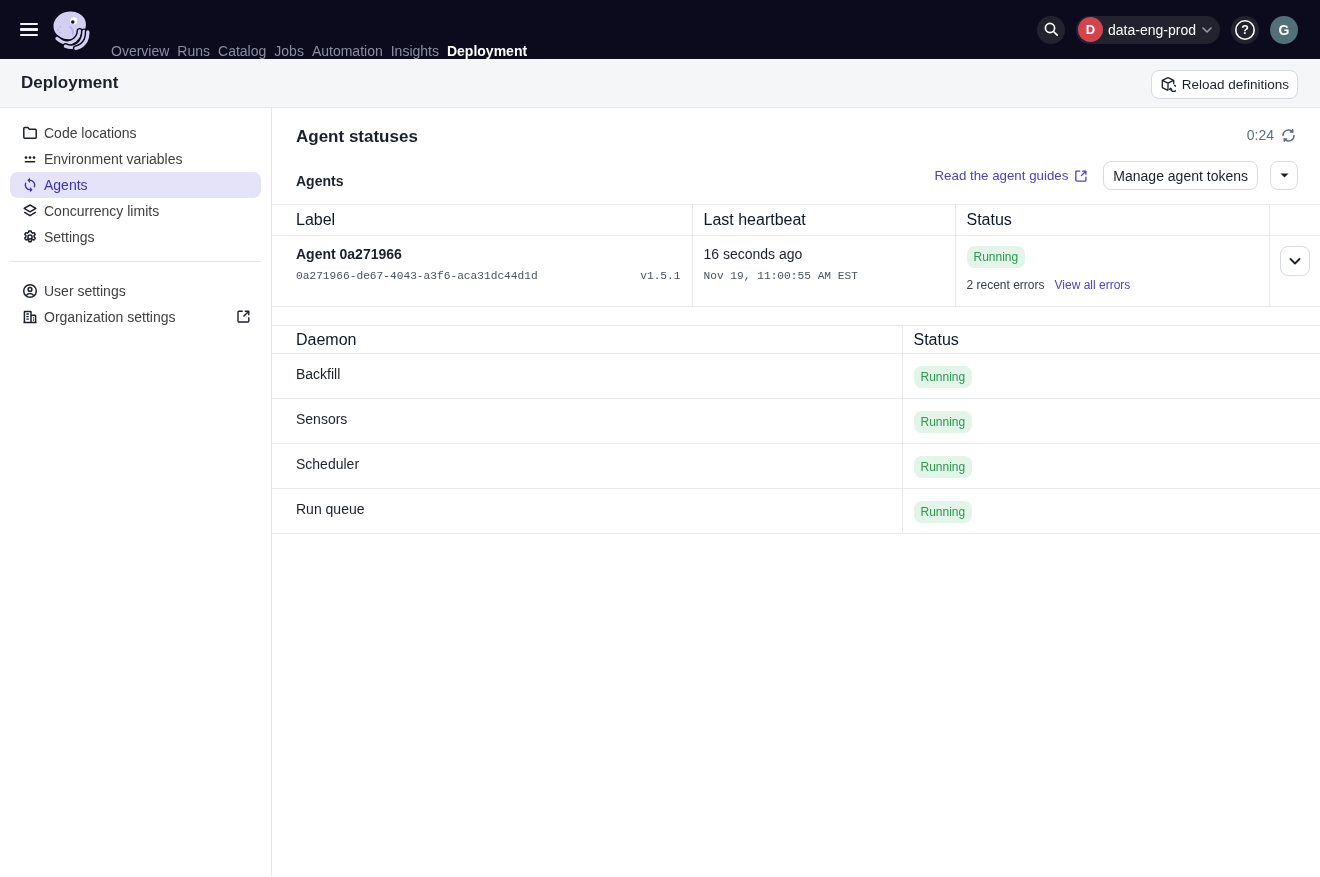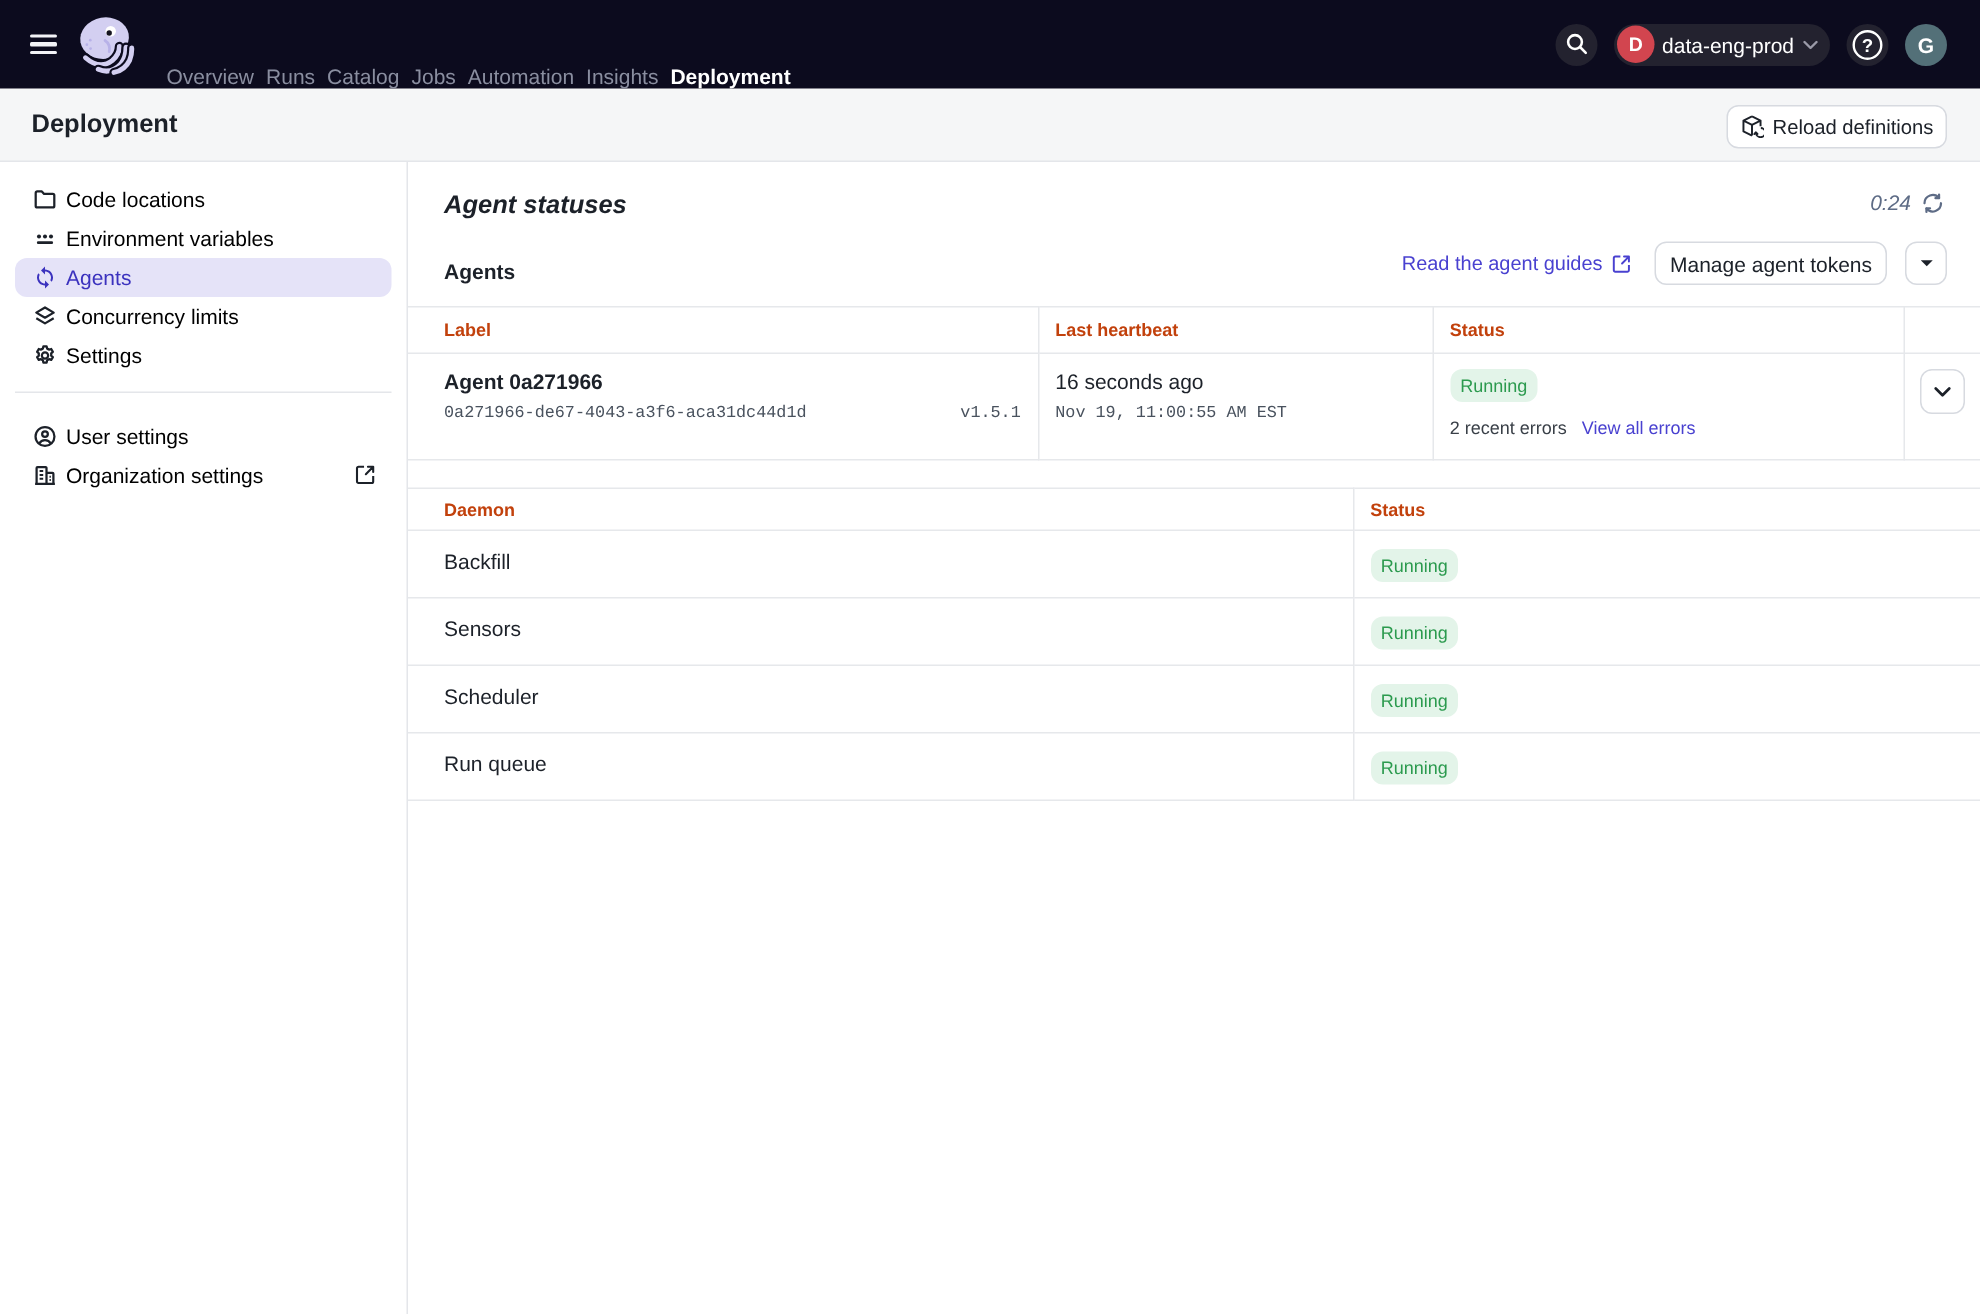--- a/index.html
+++ b/index.html
@@ -23,41 +23,41 @@
 .avatar { width:28px; height:28px; border-radius:50%; background:#537078; color:#fff; font-size:14px; font-weight:600; display:flex; align-items:center; justify-content:center; }
 
 
 .titlebar { height:49px; background:#F5F6F7; border-bottom:1px solid #E4E6EA; display:flex; align-items:center; padding:0 22px 0 21px; }
 .titlebar h1 { font-size:17px; font-weight:700; color:#1C2129; letter-spacing:0; }
 .reloadbtn { margin-left:auto; height:29px; background:#fff; border:1px solid #D7DAE0; border-radius:8px; display:flex; align-items:center; padding:0 8px; font-size:13.5px; font-weight:500; color:#1C2129; gap:6px; position:relative; top:1px;text-align:center; }
 
 
 .page { display:flex; height:768px; }
 .sidebar { width:272px; border-right:1px solid #E4E6EA; background:#fff; padding-top:12px; flex:none; }
-.sideitem { height:26px; margin:0 10px; border-radius:8px; display:flex; align-items:center; padding:0 12px; gap:6px; color:#000000; font-size:14px; position:relative; }
+.sideitem { height:26px; margin:0 10px; border-radius:8px; display:flex; align-items:center; padding:0 12px; gap:6px; color:#404040; font-size:14px; position:relative; }
 .sideitem svg { flex:none; }
 .sideitem.sel { background:#E5E3F8; color:#3B32BE; font-weight:500; }
 .sidesep { border-top:1px solid #E4E6EA; margin:11px 10px 16px 10px; }
 .extlink { position:absolute; right:10px; top:5px; }
 
 
 .main { flex:1; background:#fff; position:relative; }
-.sechead { display:flex; padding:19px 24px 0 24px;font-style:italic; }
+.sechead { display:flex; padding:19px 24px 0 24px; }
 .sechead h2 { font-size:17px; font-weight:700; color:#1C2129; }
 .refreshbox { margin-left:auto; display:flex; align-items:center; gap:7px; color:#5E6C86; font-size:14px; position:relative; top:-2px; }
 .subhead { display:flex; align-items:center; padding:0 22px 0 24px; margin-top:14px; height:29px; }
 .subhead h3 { font-size:14px; font-weight:700; color:#1C2129; position:relative; top:5px; }
 .actions { margin-left:auto; display:flex; align-items:center; }
 .guidelink { color:#4941D0; font-size:13.3px; text-decoration:none; display:flex; align-items:center; gap:6px; margin-right:15px; }
 .btn { height:29px; background:#fff; border:1px solid #D7DAE0; border-radius:8px; display:flex; align-items:center; padding:0 9px; font-size:14px; color:#1C2129; }
 .caretbtn { width:28px; height:29px; margin-left:12px; background:#fff; border:1px solid #D7DAE0; border-radius:8px; display:flex; align-items:center; justify-content:center; }
 
 table { border-collapse:collapse; width:100%; table-layout:fixed; }
 .agentstable { margin-top:14px; }
-th { font-size:12px; font-weight:700; color:#c2410c; text-align:left; padding:0 11px; height:31px; border-top:1px solid #E6E8EB; border-bottom:1px solid #E6E8EB; border-right:1px solid #E6E8EB; }
+th { font-size:16px; font-weight:400; color:#0f172a; text-align:left; padding:0 11px; height:31px; border-top:1px solid #E6E8EB; border-bottom:1px solid #E6E8EB; border-right:1px solid #E6E8EB; }
 th:first-child, td:first-child { padding-left:24px; }
 th:last-child, td:last-child { border-right:none; }
 td { vertical-align:top; padding:8px 11px; border-bottom:1px solid #E6E8EB; border-right:1px solid #E6E8EB; }
 .agentname { font-size:14px; font-weight:700; color:#1C2129; line-height:18px; margin-top:1px; }
 .idrow { display:flex; margin-top:7px; }
 .uuid { font-size:11.2px; color:#49525E; }
 .ver { margin-left:auto; font-size:11.2px; color:#49525E; }
 .hb1 { font-size:14px; color:#1C2129; line-height:18px; margin-top:1px; }
 .hb2 { font-size:11.2px; color:#49525E; margin-top:7px; }
 .pill { display:inline-block; height:22px; line-height:22px; background:#E3F4E9; color:#2B9A4E; font-size:12px; border-radius:8px; padding:0 7px; margin-top:2px; }

